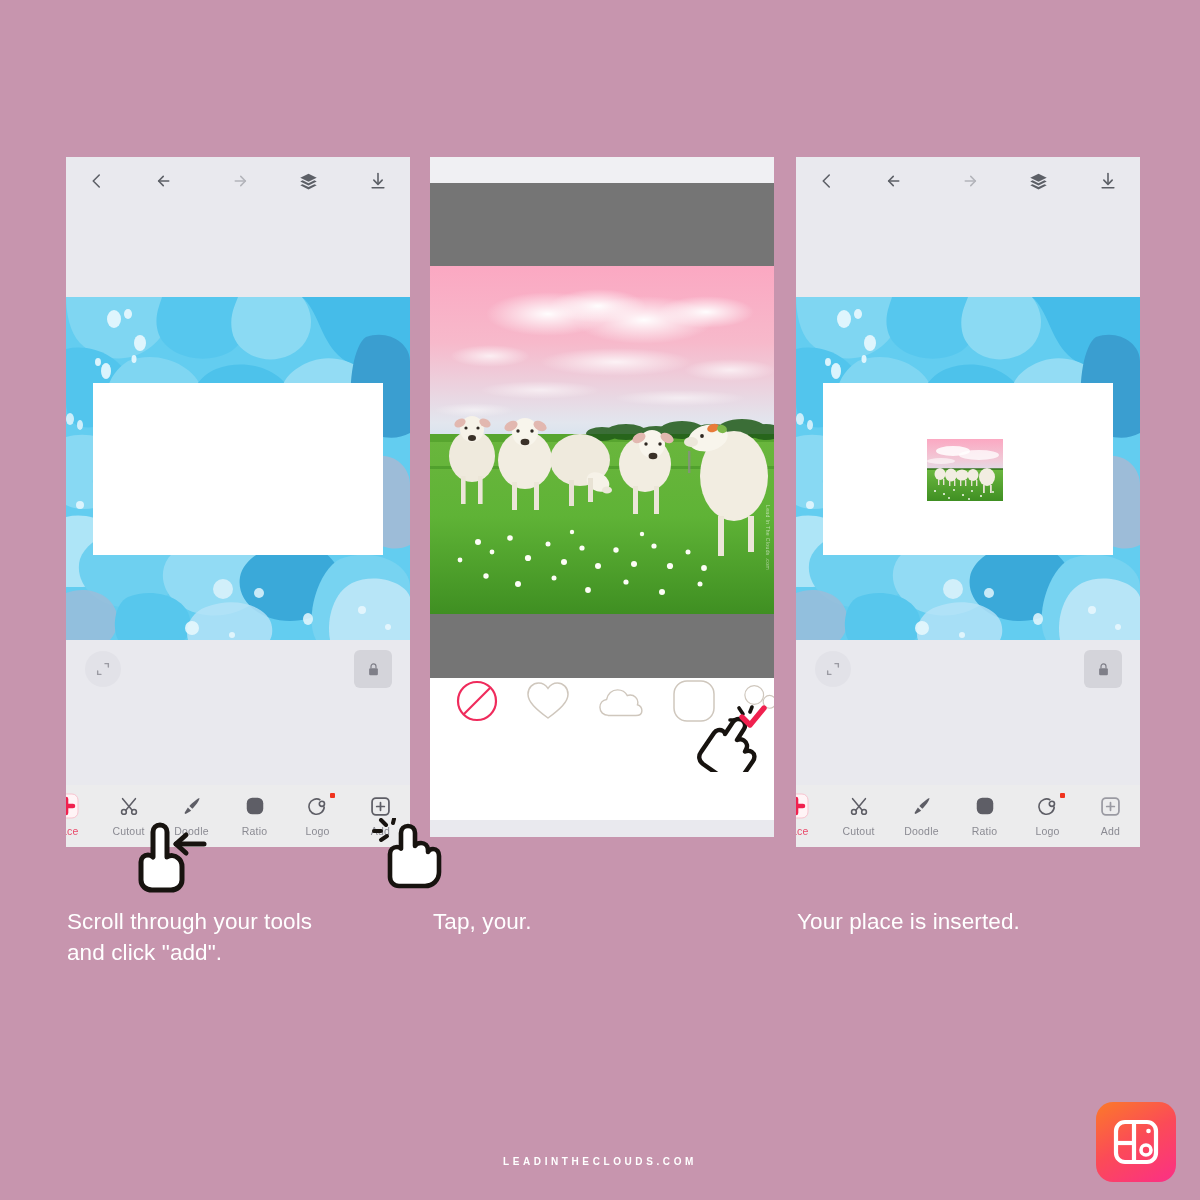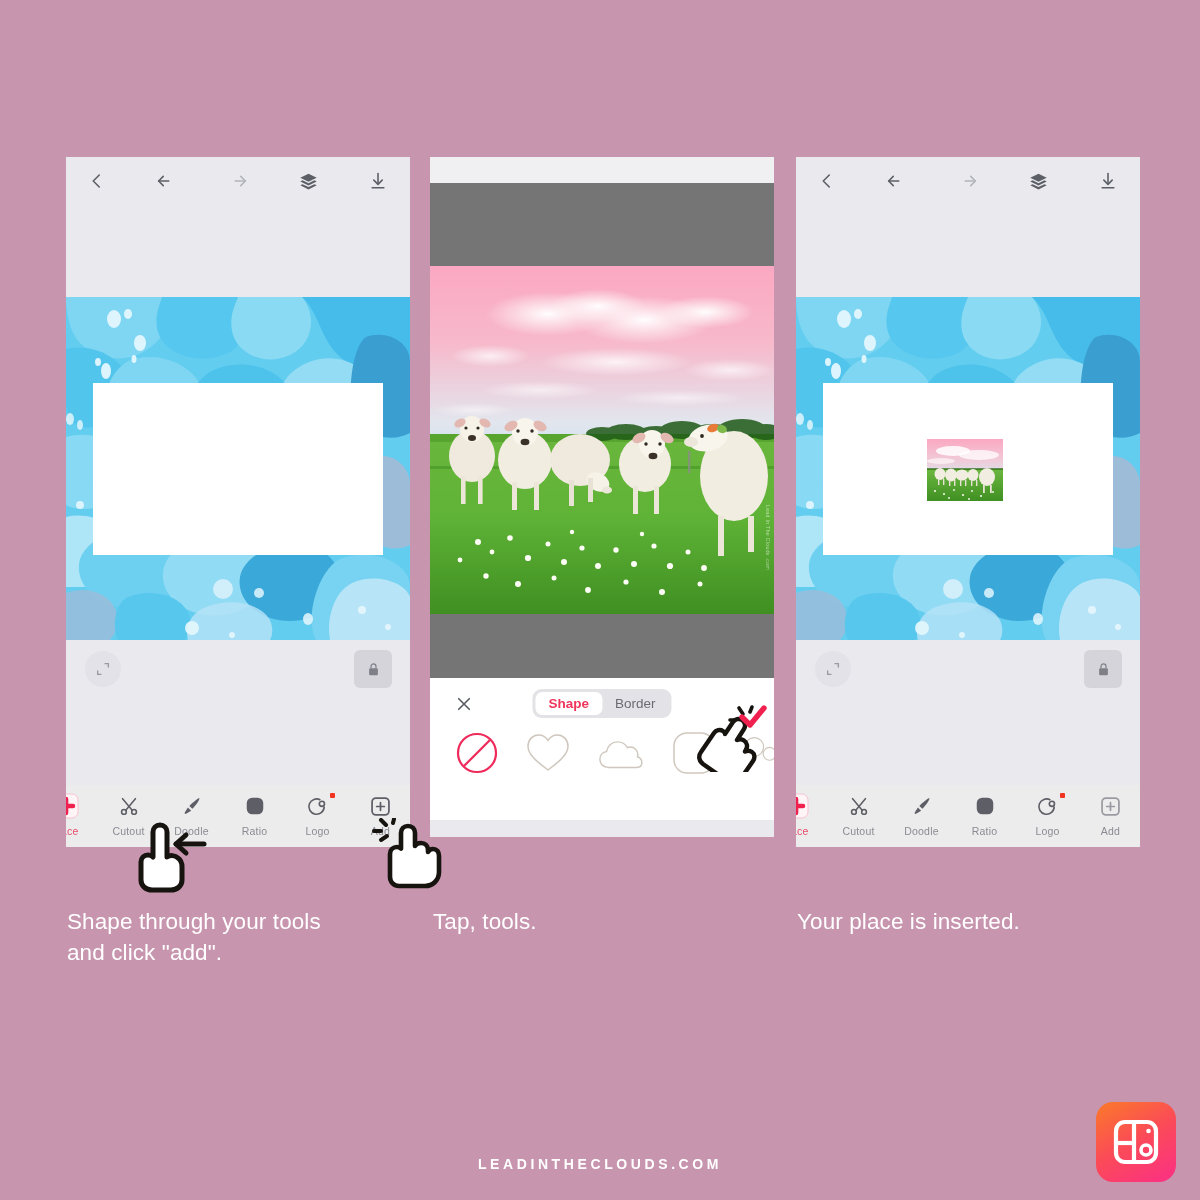--- a/index.html
+++ b/index.html
@@ -111,21 +111,21 @@
     position:absolute; color:#ffffff; font-size:22.5px; line-height:31px;
     letter-spacing:.1px;
   }
   #cap1 { left:67px; top:906px; width:340px; }
   #cap2 { left:433px; top:906px; width:330px; }
   #cap3 { left:797px; top:906px; width:340px; }
 
   
   .footer {
     position:absolute; left:0; top:1156px; width:1200px; text-align:center;
-    color:#ffffff; font-size:14px; letter-spacing:3.6px; font-weight:bold;
+    color:#ffffff; font-size:10px; letter-spacing:3.6px; font-weight:bold;
   }
   .applogo {
     position:absolute; left:1096px; top:1102px; width:80px; height:80px;
     border-radius:17px; background:linear-gradient(150deg,#fb7a29 0%,#fb4b57 48%,#fb2f86 100%);
     display:flex; align-items:center; justify-content:center;
   }
 </style>
 </head>
 <body>
 
@@ -429,31 +429,20 @@
             <circle cx="142" cy="266" r="2.2"></circle>
             <circle cx="212" cy="268" r="2.2"></circle>
         </g>
       </svg>
       <div class="wm">Lead In The Clouds .com</div>
     </div>
 
     <div class="m-gray" style="height:64px"></div>
 
     <div class="shape-panel">
-      <div class="sp-row">
-        <span class="close-x">
-          <svg width="18" height="18" viewBox="0 0 24 24" stroke="#5c5f66" stroke-width="2.3" stroke-linecap="round">
-              <path d="M5 5l14 14M19 5L5 19"></path>
-            </svg>
-        </span>
-        <div class="seg">
-          <span class="seg-item active">Shape</span>
-          <span class="seg-item">Border</span>
-        </div>
-      </div>
       <div class="shape-row">
         <span class="shape-i">
           <svg width="42" height="42" viewBox="0 0 42 42" fill="none" stroke="#ef2b5c" stroke-width="2.2">
               <circle cx="21" cy="21" r="19"></circle>
               <path d="M8 34 34 8"></path>
             </svg>
         </span>
         <span class="shape-i">
           <svg width="44" height="40" viewBox="0 0 44 40" fill="none" stroke="#cfc7bd" stroke-width="1.5">
               <path d="M22 37C10 28 2 21 2 13.2 2 6.6 6.8 2 12.6 2 16.6 2 19.8 4 22 7.3 24.2 4 27.4 2 31.4 2 37.2 2 42 6.6 42 13.2 42 21 34 28 22 37z"></path>
@@ -726,24 +715,24 @@
         <path d="M50 20h-7"></path>
         <path d="M57 26l-6 4"></path>
         <path d="M63 12l2-5"></path>
     </g>
     <path d="M16 64c-4-3-5-8-2-12l13-19c2-3 6-4 9-2 1 1 2 2 2 3l8-12c2-3 6-4 9-2s4 6 2 9l-7 11c2-1 5-1 7 .5 3 2 4 6 2 9l-1 2c2-1 5-1 7 .5 3 2 3 6 1 9l-9 13c-5 7-14 9-21 4L16 64z" fill="#ffffff" stroke="#17130f" stroke-width="4.4" stroke-linejoin="round"></path>
     <path d="M55 17l8 8 14-17" fill="none" stroke="#f0214f" stroke-width="5.4" stroke-linecap="round" stroke-linejoin="round"></path>
   </svg>
 </div>
 
 <div class="caption" id="cap1">
-  <div>Shape through your tools</div>
+  <div>Scroll through your tools</div>
   <div>and click "add".</div>
 </div>
-<div class="caption" id="cap2">Tap, tools.</div>
+<div class="caption" id="cap2">Tap, your.</div>
 <div class="caption" id="cap3">Your place is inserted.</div>
 
 <div class="footer">LEADINTHECLOUDS.COM</div>
 
 <div class="applogo">
   <svg width="46" height="46" viewBox="0 0 46 46" fill="none">
     <rect x="3" y="3" width="40" height="40" rx="9" stroke="#ffffff" stroke-width="4.2"></rect>
     <path d="M21 3v40" stroke="#ffffff" stroke-width="4.2"></path>
     <path d="M3 24h18" stroke="#ffffff" stroke-width="4.2"></path>
     <circle cx="33" cy="31" r="5" stroke="#ffffff" stroke-width="3.6"></circle>

